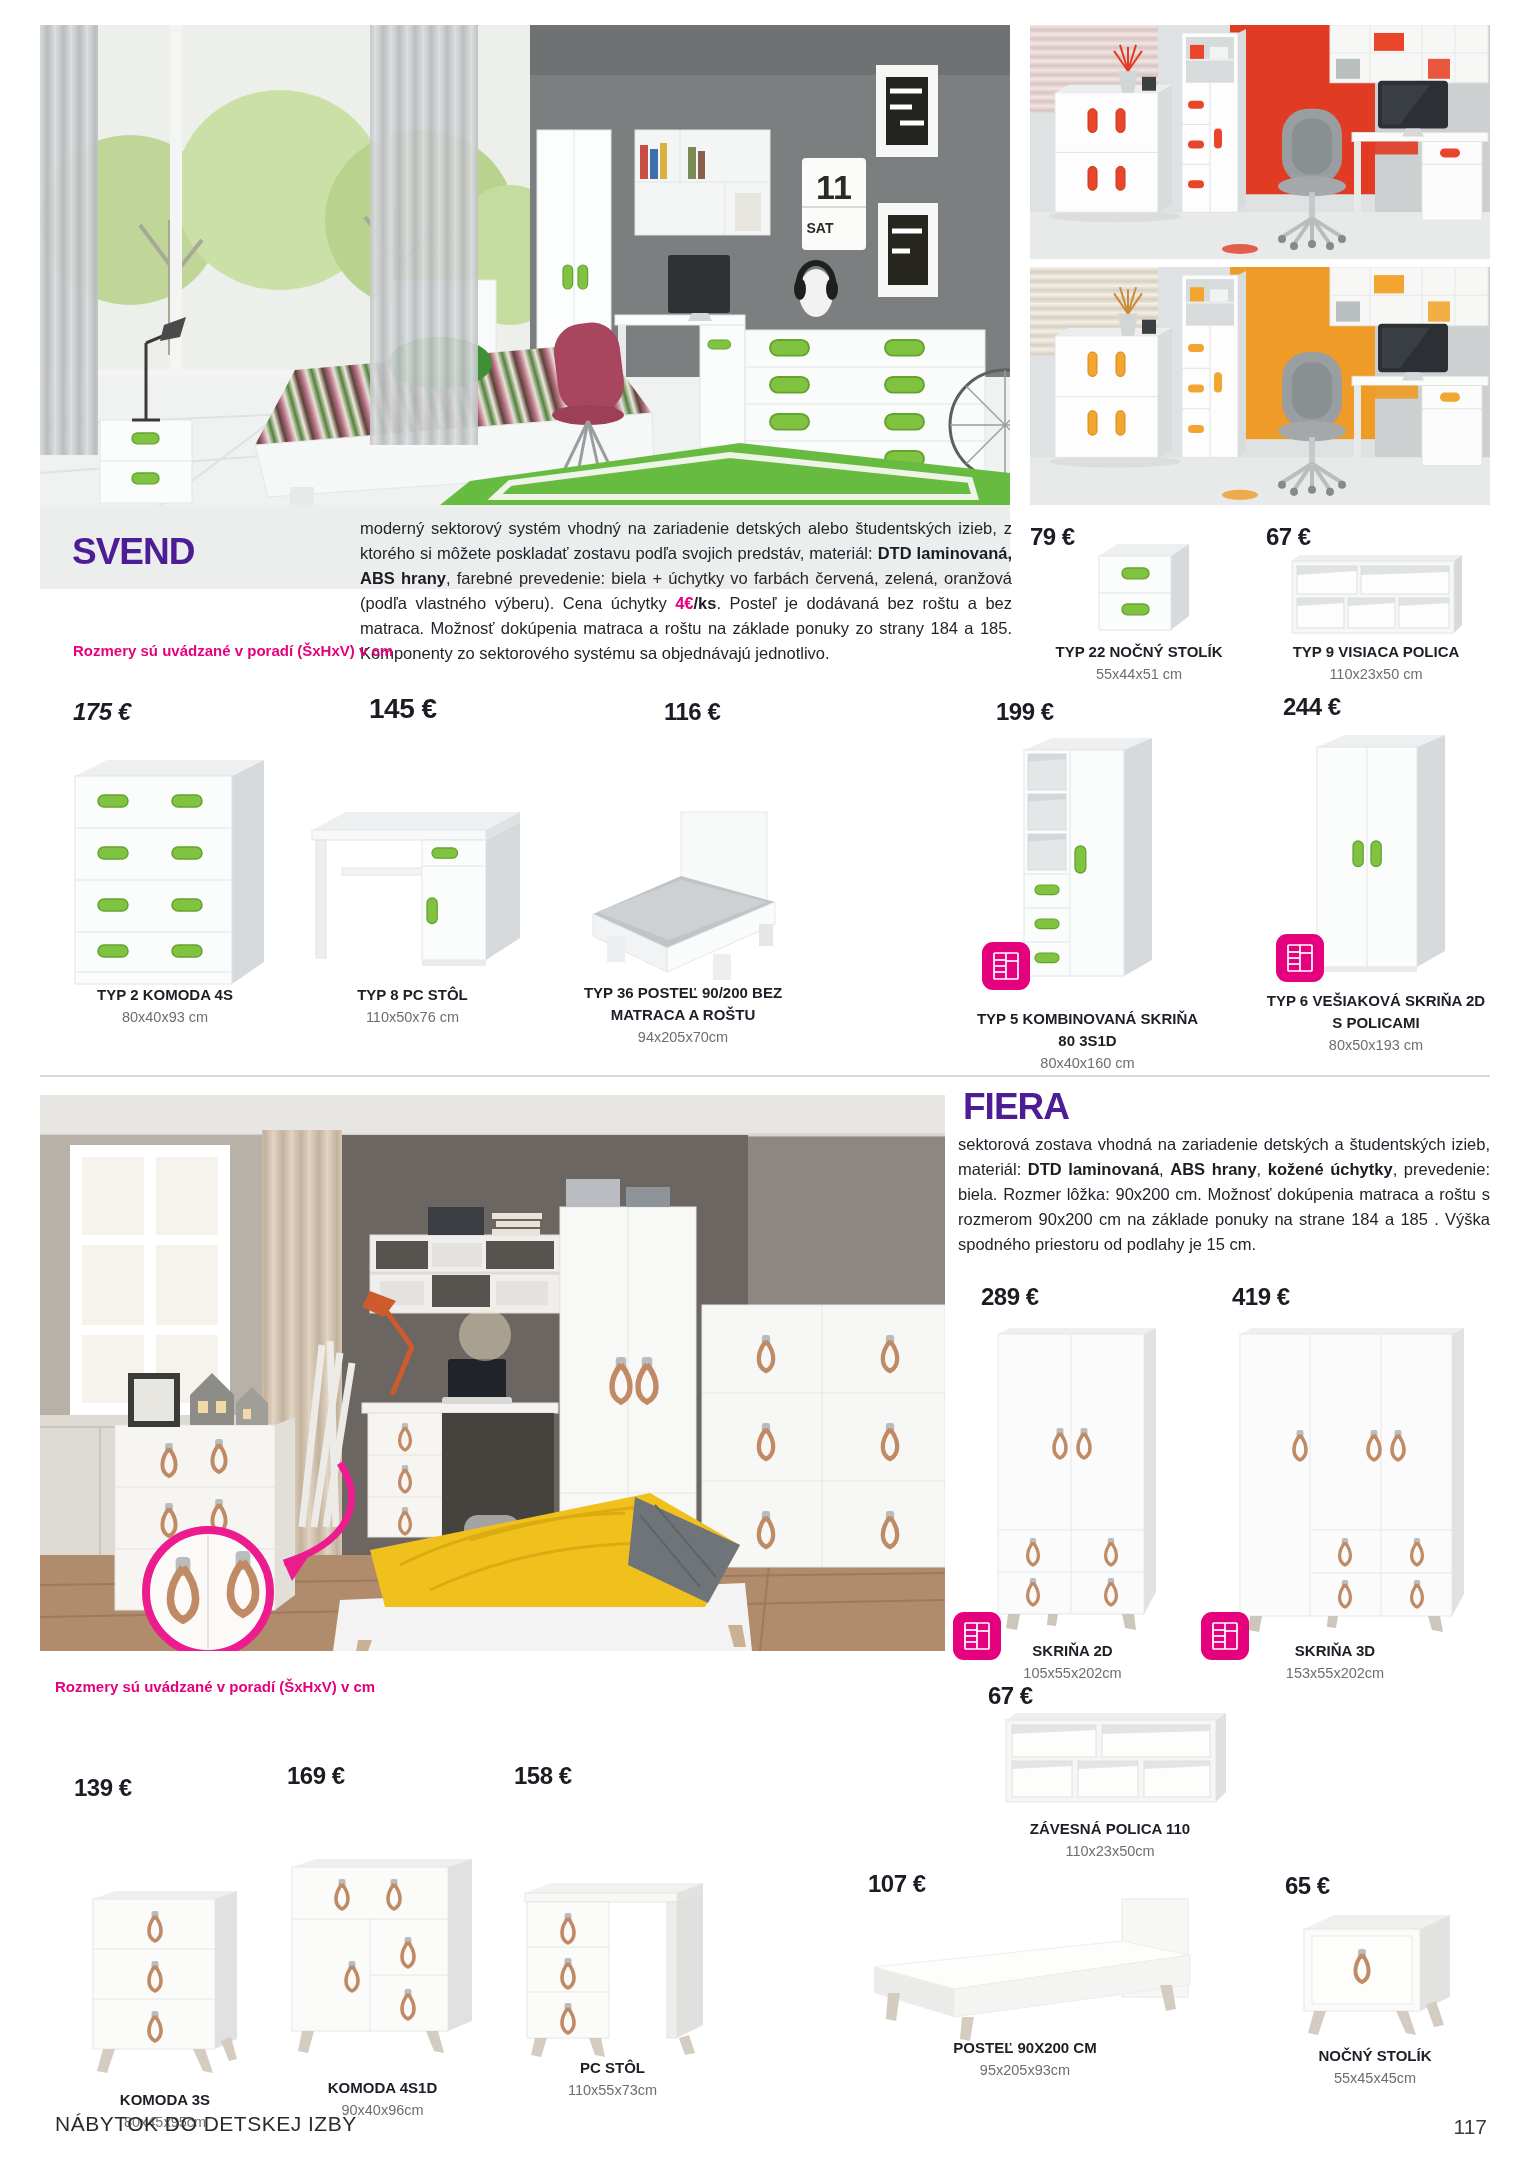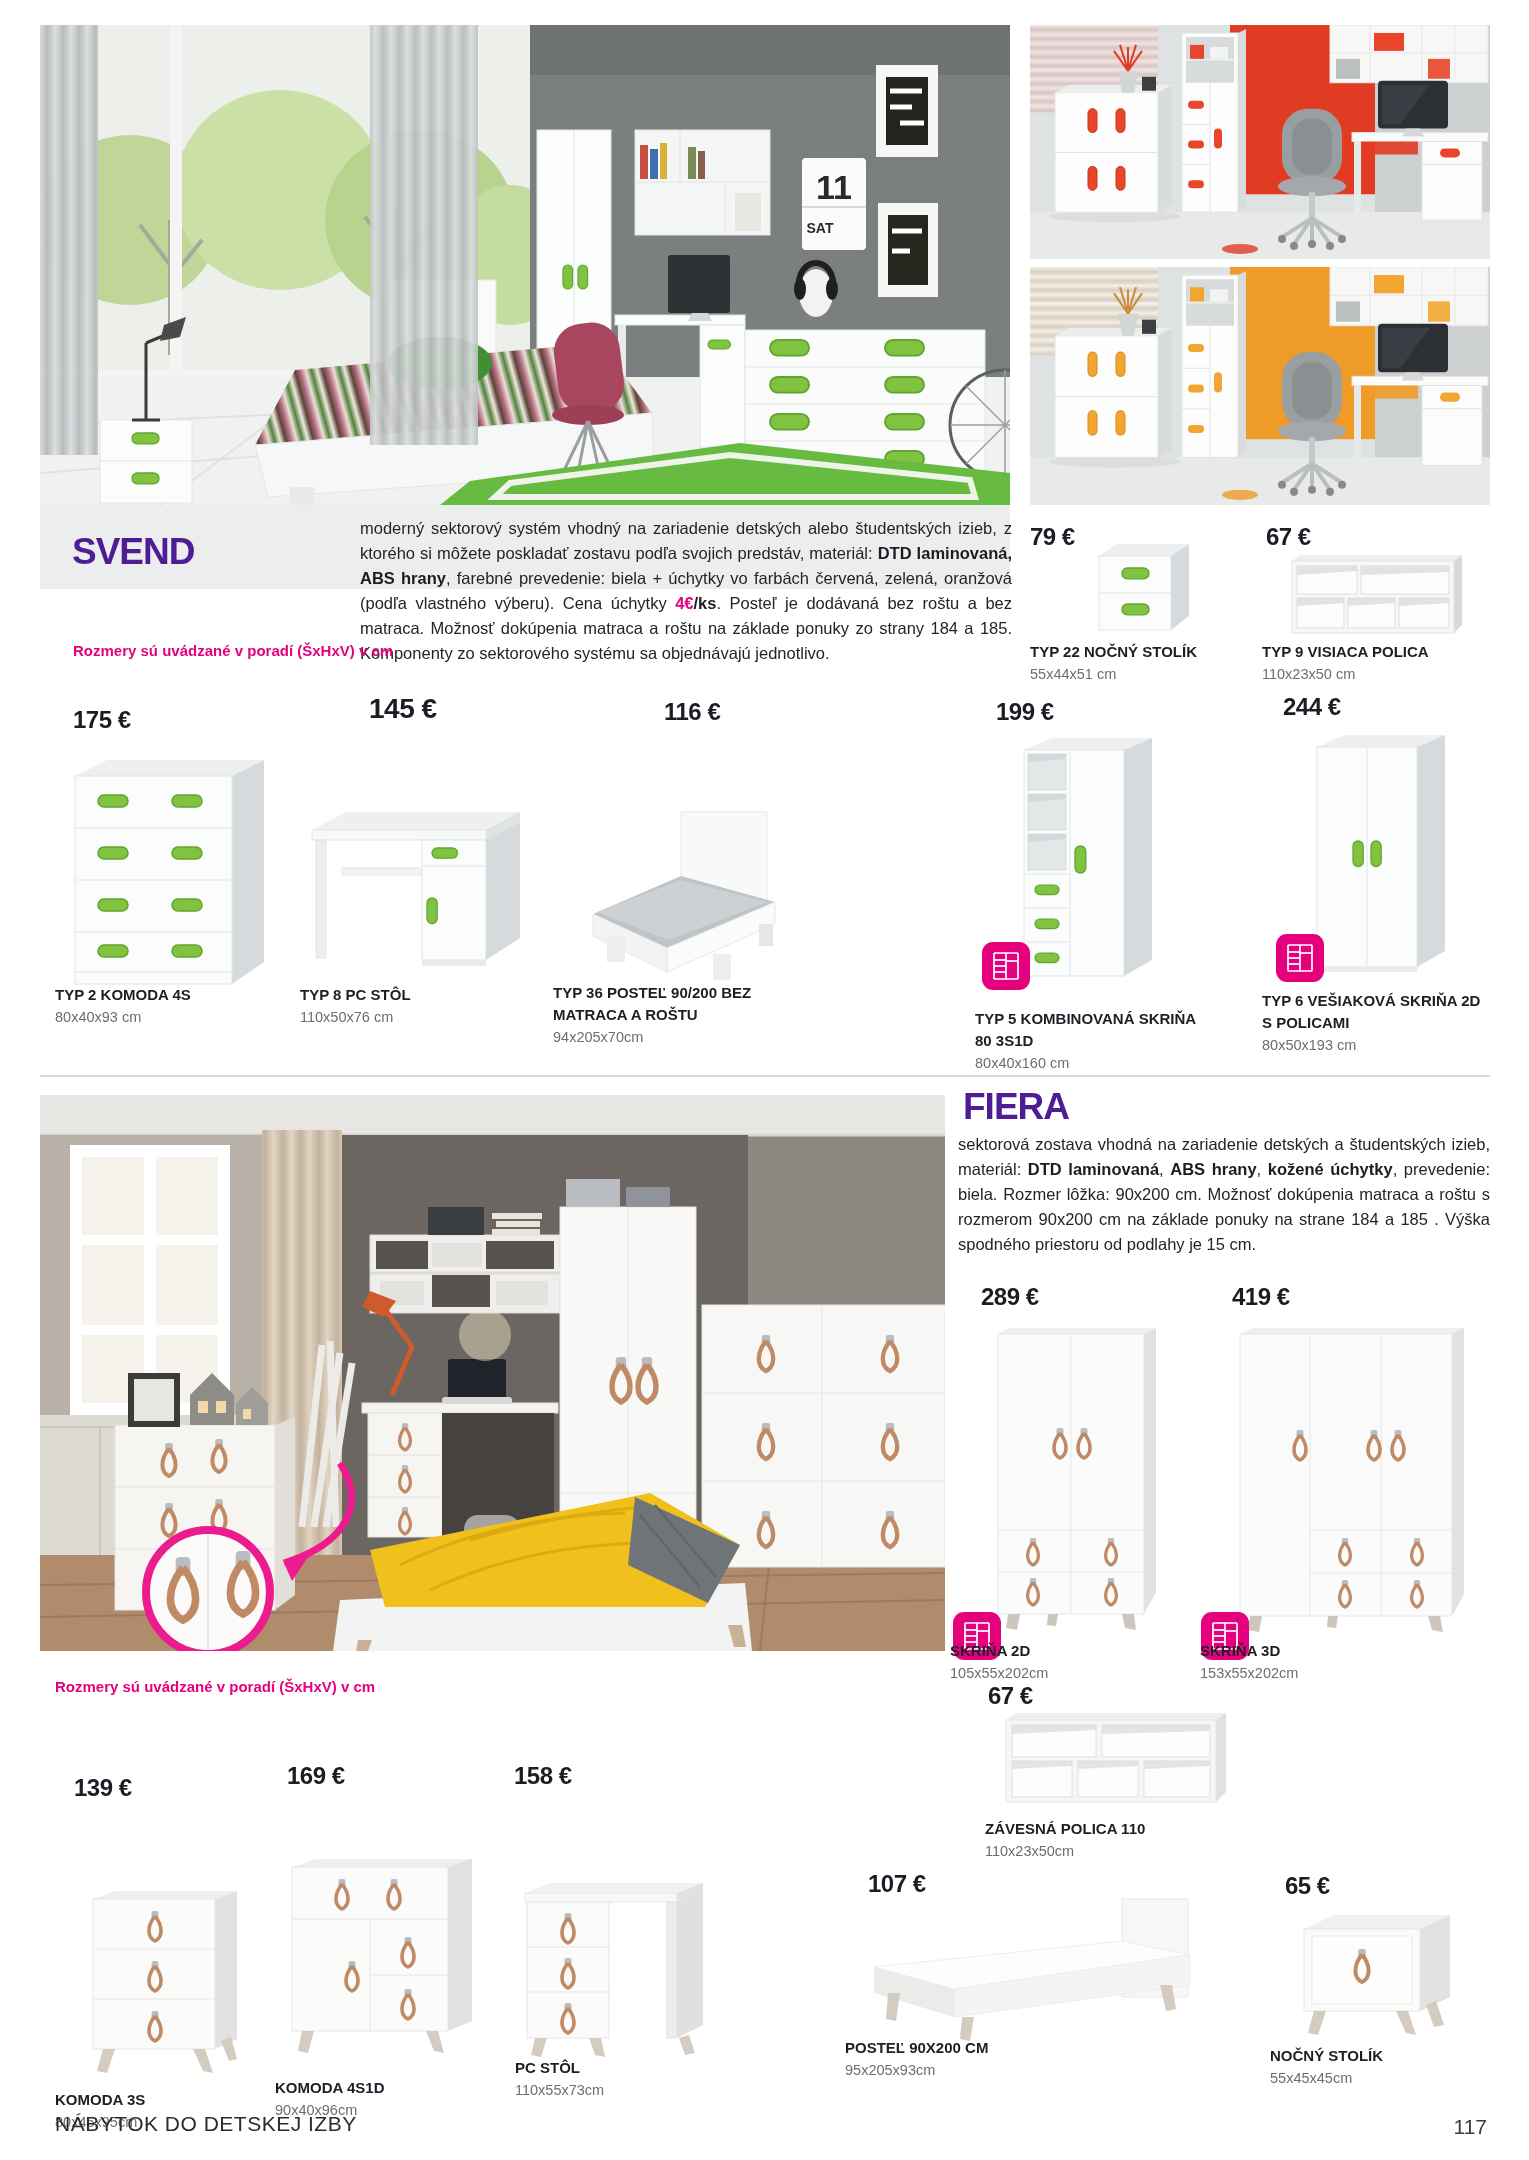--- a/index.html
+++ b/index.html
@@ -4,21 +4,21 @@
 <style>
   html,body{margin:0;padding:0;}
   body{
     width:1529px;height:2160px;position:relative;background:#ffffff;
     font-family:"Liberation Sans", sans-serif;color:#1d1e26;overflow:hidden;
   }
   .abs{position:absolute;}
   .photo{position:absolute;overflow:hidden;background:#eceeee;}
   .price{position:absolute;font-weight:bold;font-size:24px;letter-spacing:-0.5px;color:#1b1c24;white-space:nowrap;}
   .price.big{font-size:28px;}
-  .cap{position:absolute;text-align:left;}
+  .cap{position:absolute;text-align:center;}
   .pname{font-weight:bold;font-size:15px;line-height:1.45;color:#1d1e26;}
   .pdims{font-size:14.5px;color:#6d6e71;margin-top:3px;}
   .section-title{position:absolute;font-size:37px;font-weight:bold;letter-spacing:-1px;color:#4c1d95;}
   .desc{position:absolute;margin:0;font-size:16.5px;line-height:25px;text-align:justify;color:#23242b;}
   .desc b{color:#1b1c24;}
   .desc .pink{color:#e5007d;}
   .pink-note{position:absolute;font-size:15px;font-weight:bold;color:#e5007d;}
   .divider{position:absolute;background:#d8d9da;height:2px;}
   .badge{position:absolute;width:46px;height:46px;background:#e5007d;border-radius:10px;display:flex;align-items:center;justify-content:center;box-shadow:0 0 0 1px #e5007d;}
   .footer-left{position:absolute;font-size:21px;letter-spacing:0.5px;color:#2a2b30;}
@@ -407,21 +407,21 @@
       </g>
     </svg>
   </div>
   <div class="cap" style="left:0;top:118px;width:228px;">
     <div class="pname">TYP 9 VISIACA POLICA</div>
     <div class="pdims">110x23x50 cm</div>
   </div>
 </div>
 
 <div class="abs" style="left:55px;top:690px;width:220px;height:355px;">
-  <div class="price" style="left:18px;top:16px;">175 €</div>
+  <div class="price" style="left:18px;top:8px;font-style:italic;">175 €</div>
   <div class="abs" style="left:5px;top:60px;">
     <svg viewBox="0 0 215 240" width="215" height="240">
       <polygon points="15,26 172,26 204,10 47,10" fill="#edeff0"></polygon>
       <polygon points="172,26 204,10 204,212 172,234" fill="#d7dadc"></polygon>
       <rect x="15" y="26" width="157" height="208" fill="#fbfcfc" stroke="#e2e4e6"></rect>
       <g stroke="#e2e4e6">
           <line x1="15" y1="78" x2="172" y2="78"></line>
           <line x1="15" y1="130" x2="172" y2="130"></line>
           <line x1="15" y1="182" x2="172" y2="182"></line>
           <line x1="15" y1="222" x2="172" y2="222"></line>

